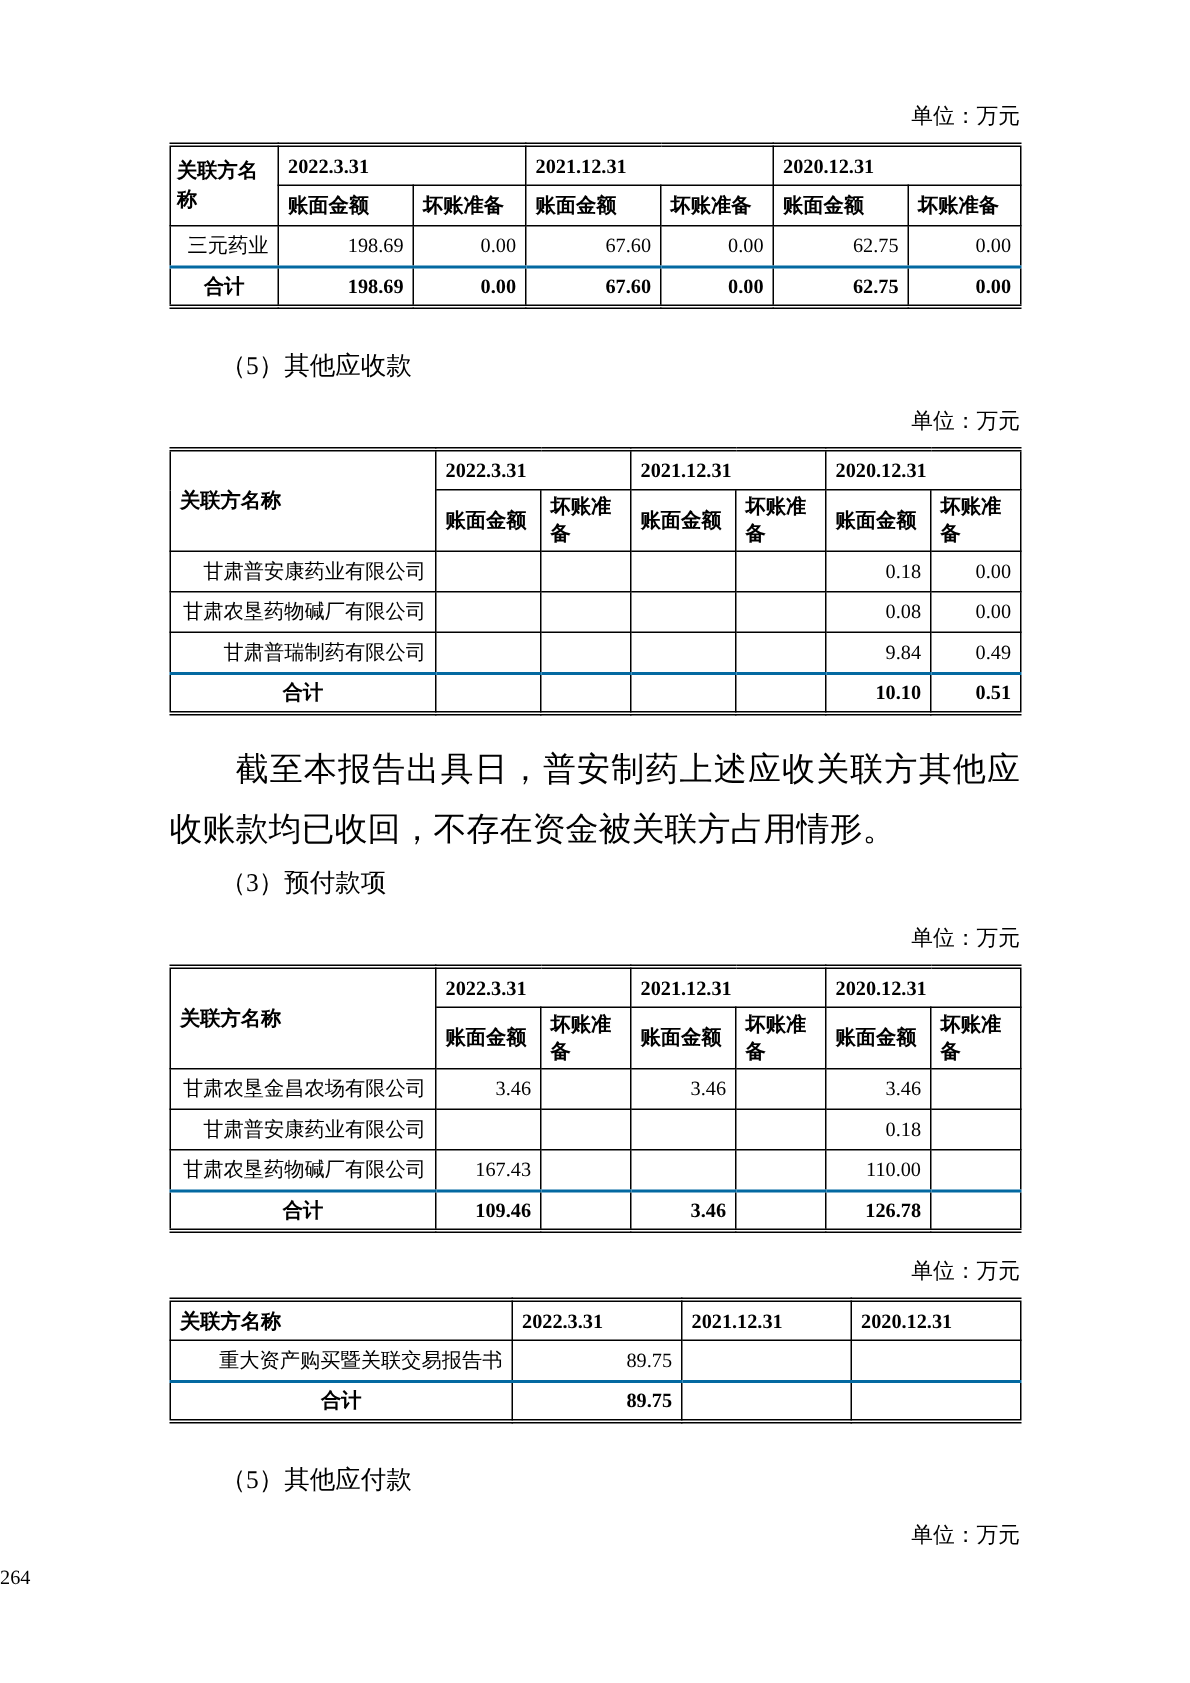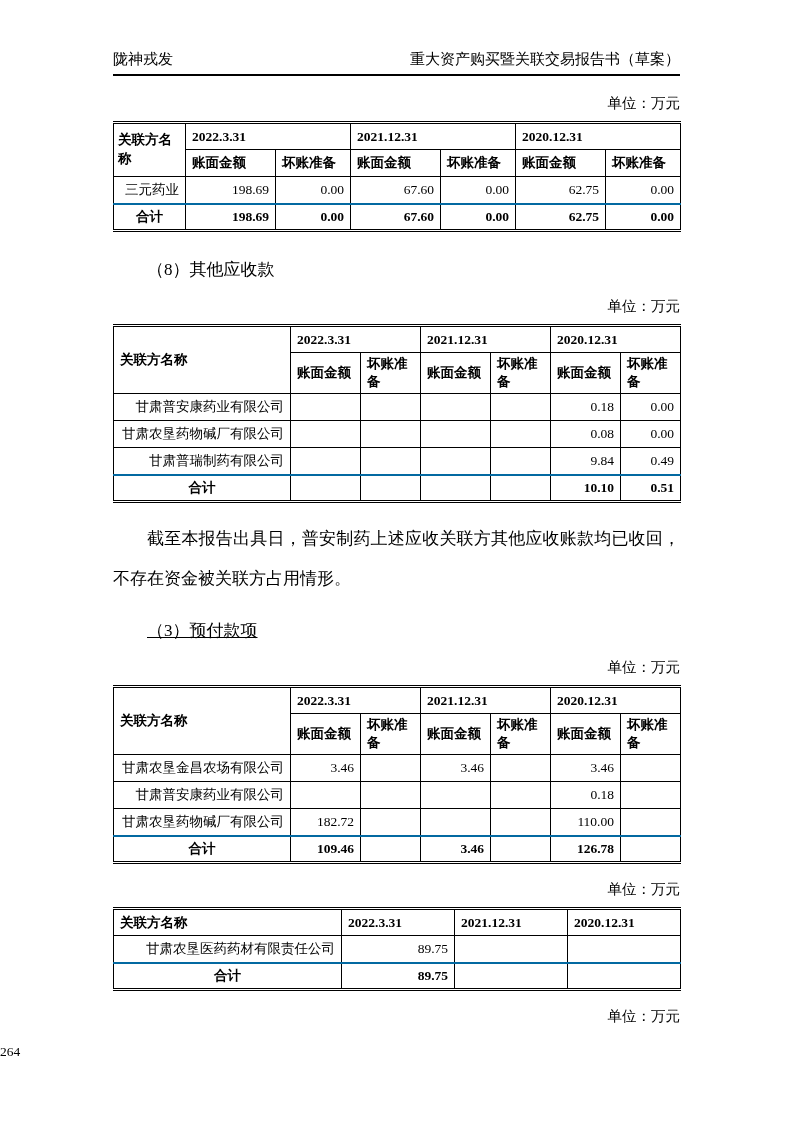--- a/index.html
+++ b/index.html
@@ -44,43 +44,39 @@
   td.num { text-align: right; }
   .total-row td { border-top: 2px solid #0369a1; font-weight: bold; }
   .total-row td.tlabel { text-align: center; }
   .namehdr { padding: 2px 4px; line-height: 1.4; }
   .section-heading {
     font-size: 17px;
     text-indent: 2em;
     margin-top: 26px;
   }
   .body-paragraph {
-    font-size: 17px;
+    font-size: 22px;
     line-height: 40px;
     text-indent: 2em;
     text-align: justify;
     margin-top: 16px;
   }
   .page-number {
     position: absolute;
     bottom: 62px; left: 0; right: 0;
     text-align: left;
     font-size: 13.5px;
   }
   .mt-table { margin-top: 2px; }
 </style>
 </head>
 <body>
 
 <div class="page">
 
-  <div class="doc-header">
-    <span>陇神戎发</span>
-    <span>重大资产购买暨关联交易报告书（草案）</span>
-  </div>
 
   <div class="unit-label" style="margin-top:18px;">单位：万元</div>
 
   <table class="mt-table">
     <colgroup>
       <col style="width:72px">
         <col style="width:90px">
         <col style="width:75px">
       <col style="width:90px">
         <col style="width:75px">
@@ -116,21 +112,21 @@
       <td class="num">198.69</td>
       <td class="num">0.00</td>
       <td class="num">67.60</td>
       <td class="num">0.00</td>
       <td class="num">62.75</td>
       <td class="num">0.00</td>
     </tr>
   </tbody>
     </table>
 
-  <div class="section-heading">（8）其他应收款</div>
+  <div class="section-heading">（5）其他应收款</div>
   <div class="unit-label">单位：万元</div>
 
   <table class="mt-table">
     <colgroup>
       <col style="width:177px">
         <col style="width:70px">
         <col style="width:60px">
       <col style="width:70px">
         <col style="width:60px">
         <col style="width:70px">
@@ -185,21 +181,21 @@
       <td class="num"></td>
       <td class="num"></td>
       <td class="num">10.10</td>
       <td class="num">0.51</td>
     </tr>
   </tbody>
     </table>
 
   <p class="body-paragraph">截至本报告出具日，普安制药上述应收关联方其他应收账款均已收回，不存在资金被关联方占用情形。</p>
 
-  <div class="section-heading" style="margin-top:20px;text-decoration:underline;">（3）预付款项</div>
+  <div class="section-heading" style="margin-top:4px;">（3）预付款项</div>
   <div class="unit-label">单位：万元</div>
 
   <table class="mt-table">
     <colgroup>
       <col style="width:177px">
         <col style="width:70px">
         <col style="width:60px">
       <col style="width:70px">
         <col style="width:60px">
         <col style="width:70px">
@@ -233,21 +229,21 @@
       <td class="name">甘肃普安康药业有限公司</td>
       <td class="num"></td>
       <td class="num"></td>
       <td class="num"></td>
       <td class="num"></td>
       <td class="num">0.18</td>
       <td class="num"></td>
     </tr>
     <tr>
       <td class="name">甘肃农垦药物碱厂有限公司</td>
-      <td class="num">182.72</td>
+      <td class="num">167.43</td>
       <td class="num"></td>
       <td class="num"></td>
       <td class="num"></td>
       <td class="num">110.00</td>
       <td class="num"></td>
     </tr>
     <tr class="total-row">
       <td class="tlabel">合计</td>
       <td class="num">109.46</td>
       <td class="num"></td>
@@ -269,31 +265,32 @@
         <col style="width:113px">
     </colgroup>
     <tbody>
         <tr>
       <th>关联方名称</th>
       <th>2022.3.31</th>
       <th>2021.12.31</th>
       <th>2020.12.31</th>
     </tr>
     <tr>
-      <td class="name">甘肃农垦医药药材有限责任公司</td>
+      <td class="name">重大资产购买暨关联交易报告书</td>
       <td class="num">89.75</td>
       <td class="num"></td>
       <td class="num"></td>
     </tr>
     <tr class="total-row">
       <td class="tlabel">合计</td>
       <td class="num">89.75</td>
       <td class="num"></td>
       <td class="num"></td>
     </tr>
   </tbody>
     </table>
 
+  <div class="section-heading">（5）其他应付款</div>
   <div class="unit-label">单位：万元</div>
 
   <div class="page-number">264</div>
 
 </div>
 
 </body></html>

